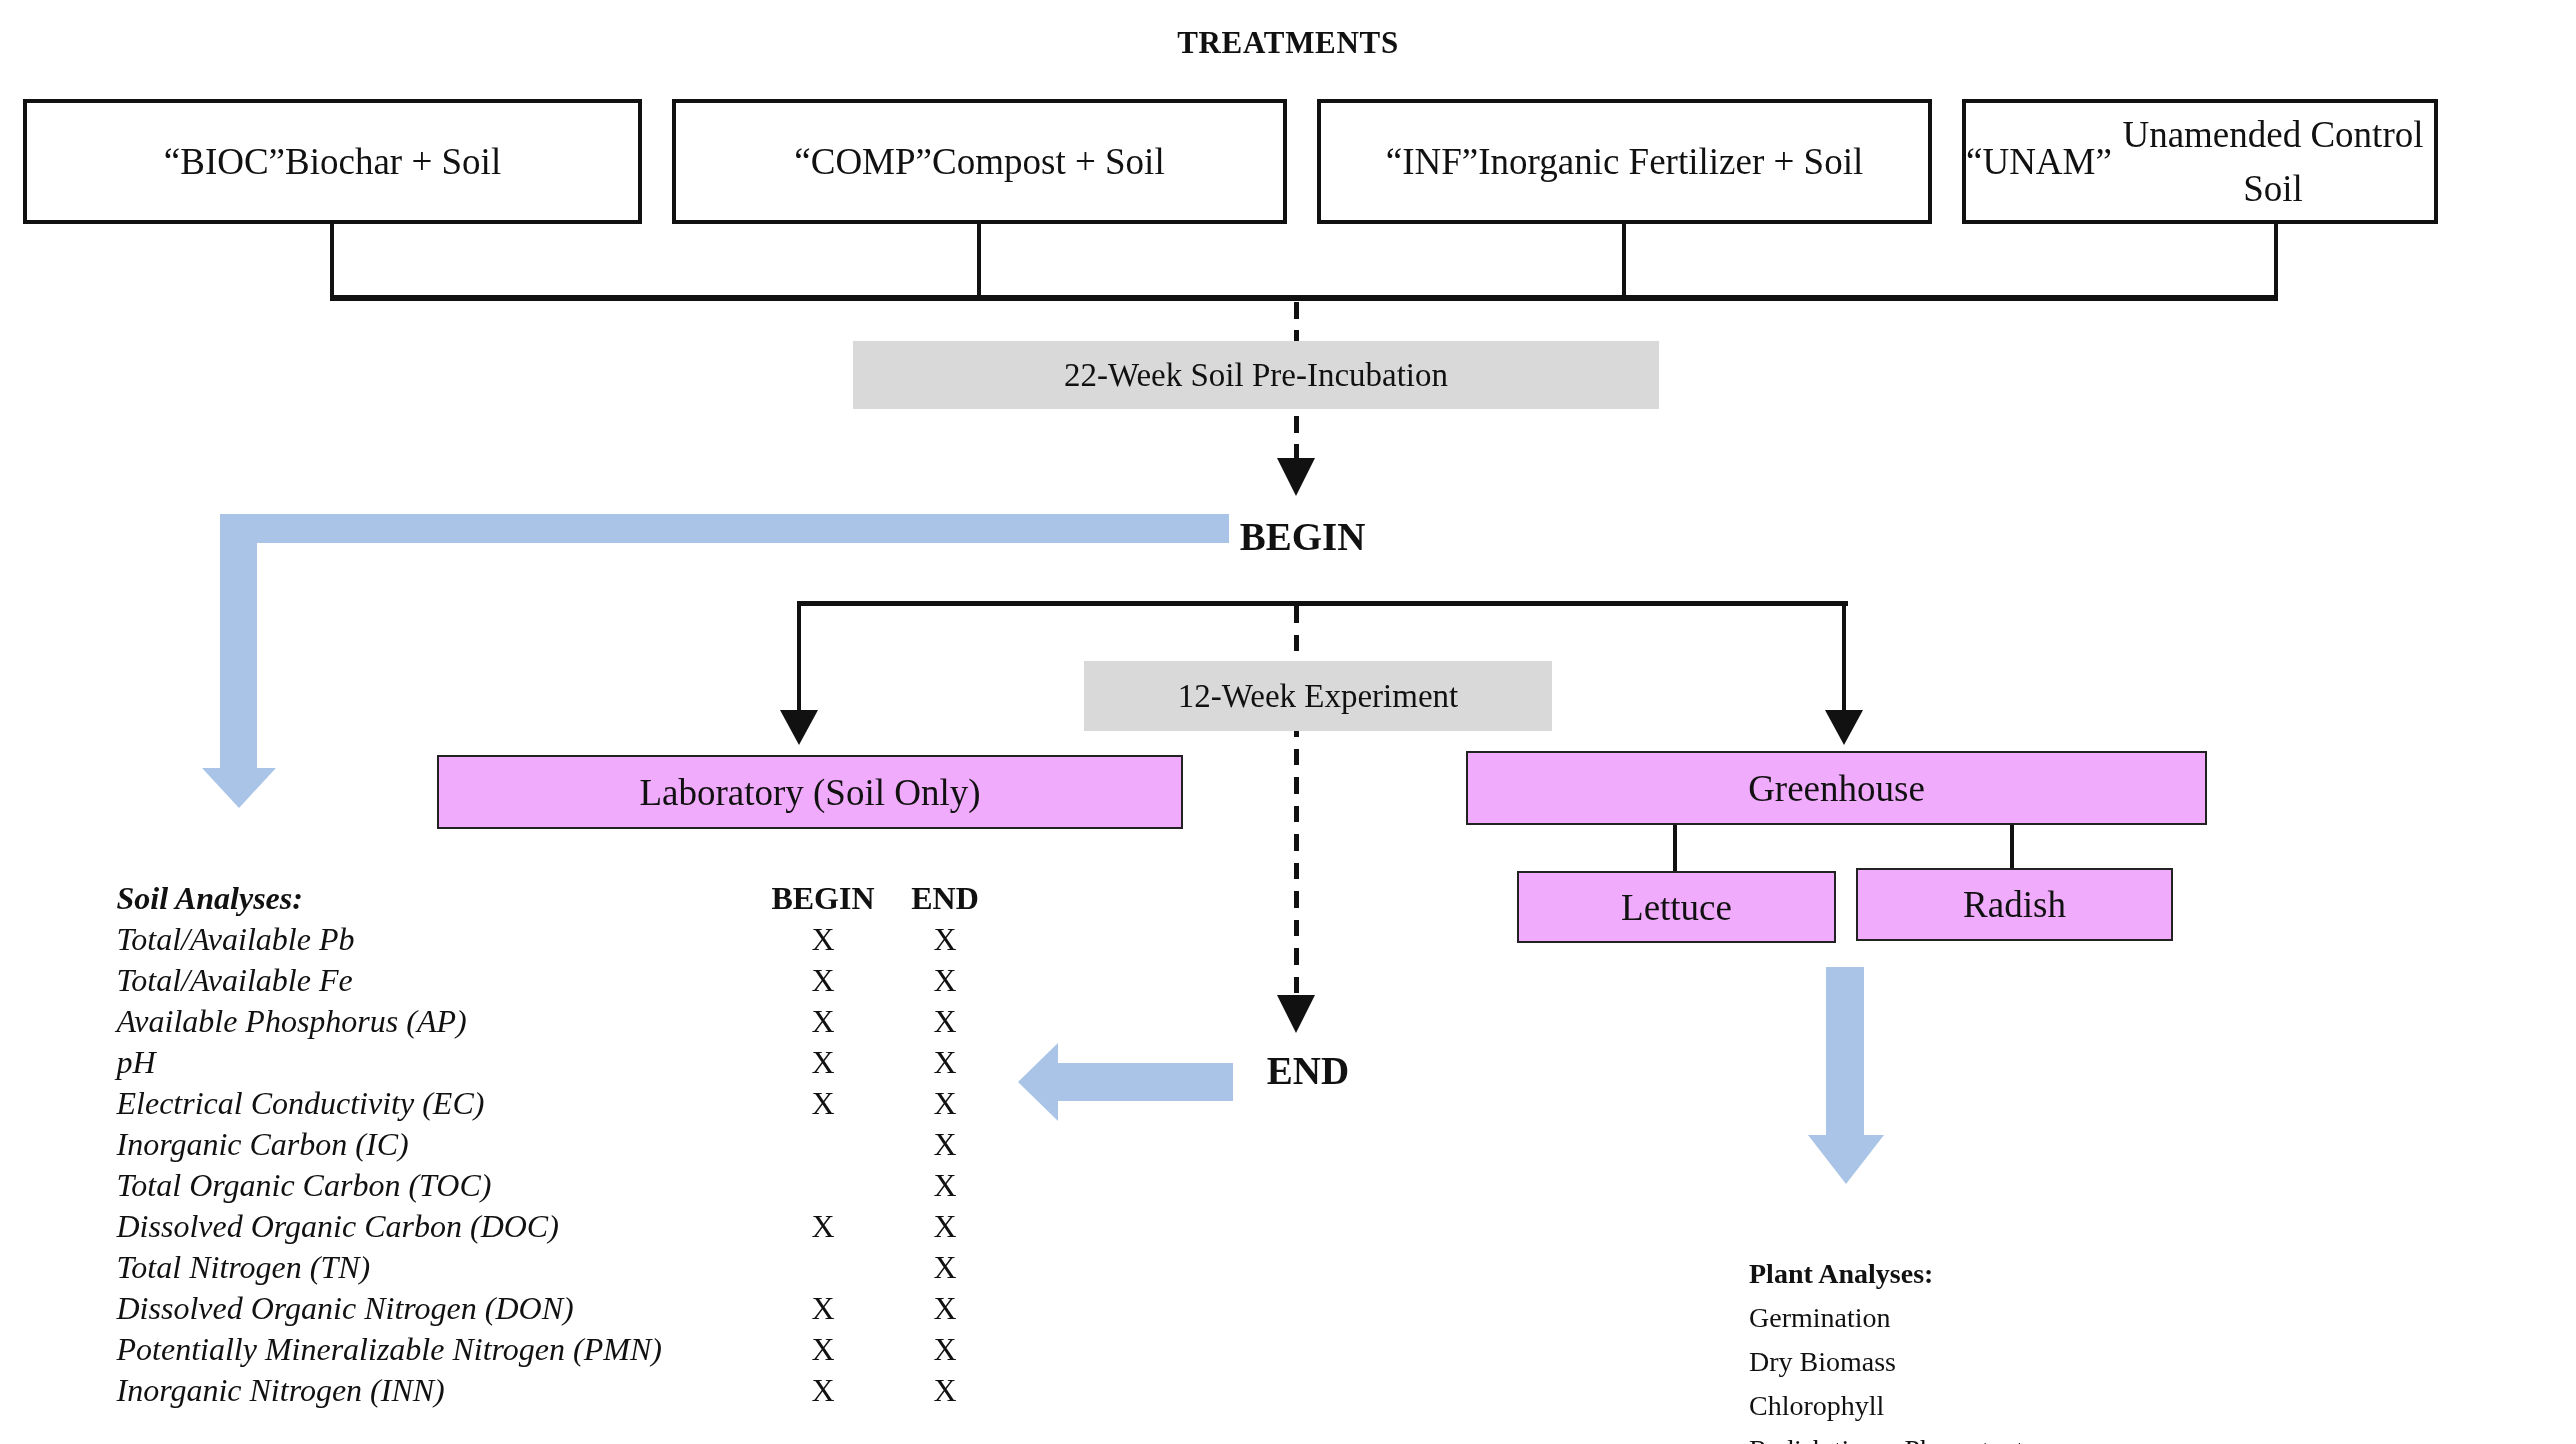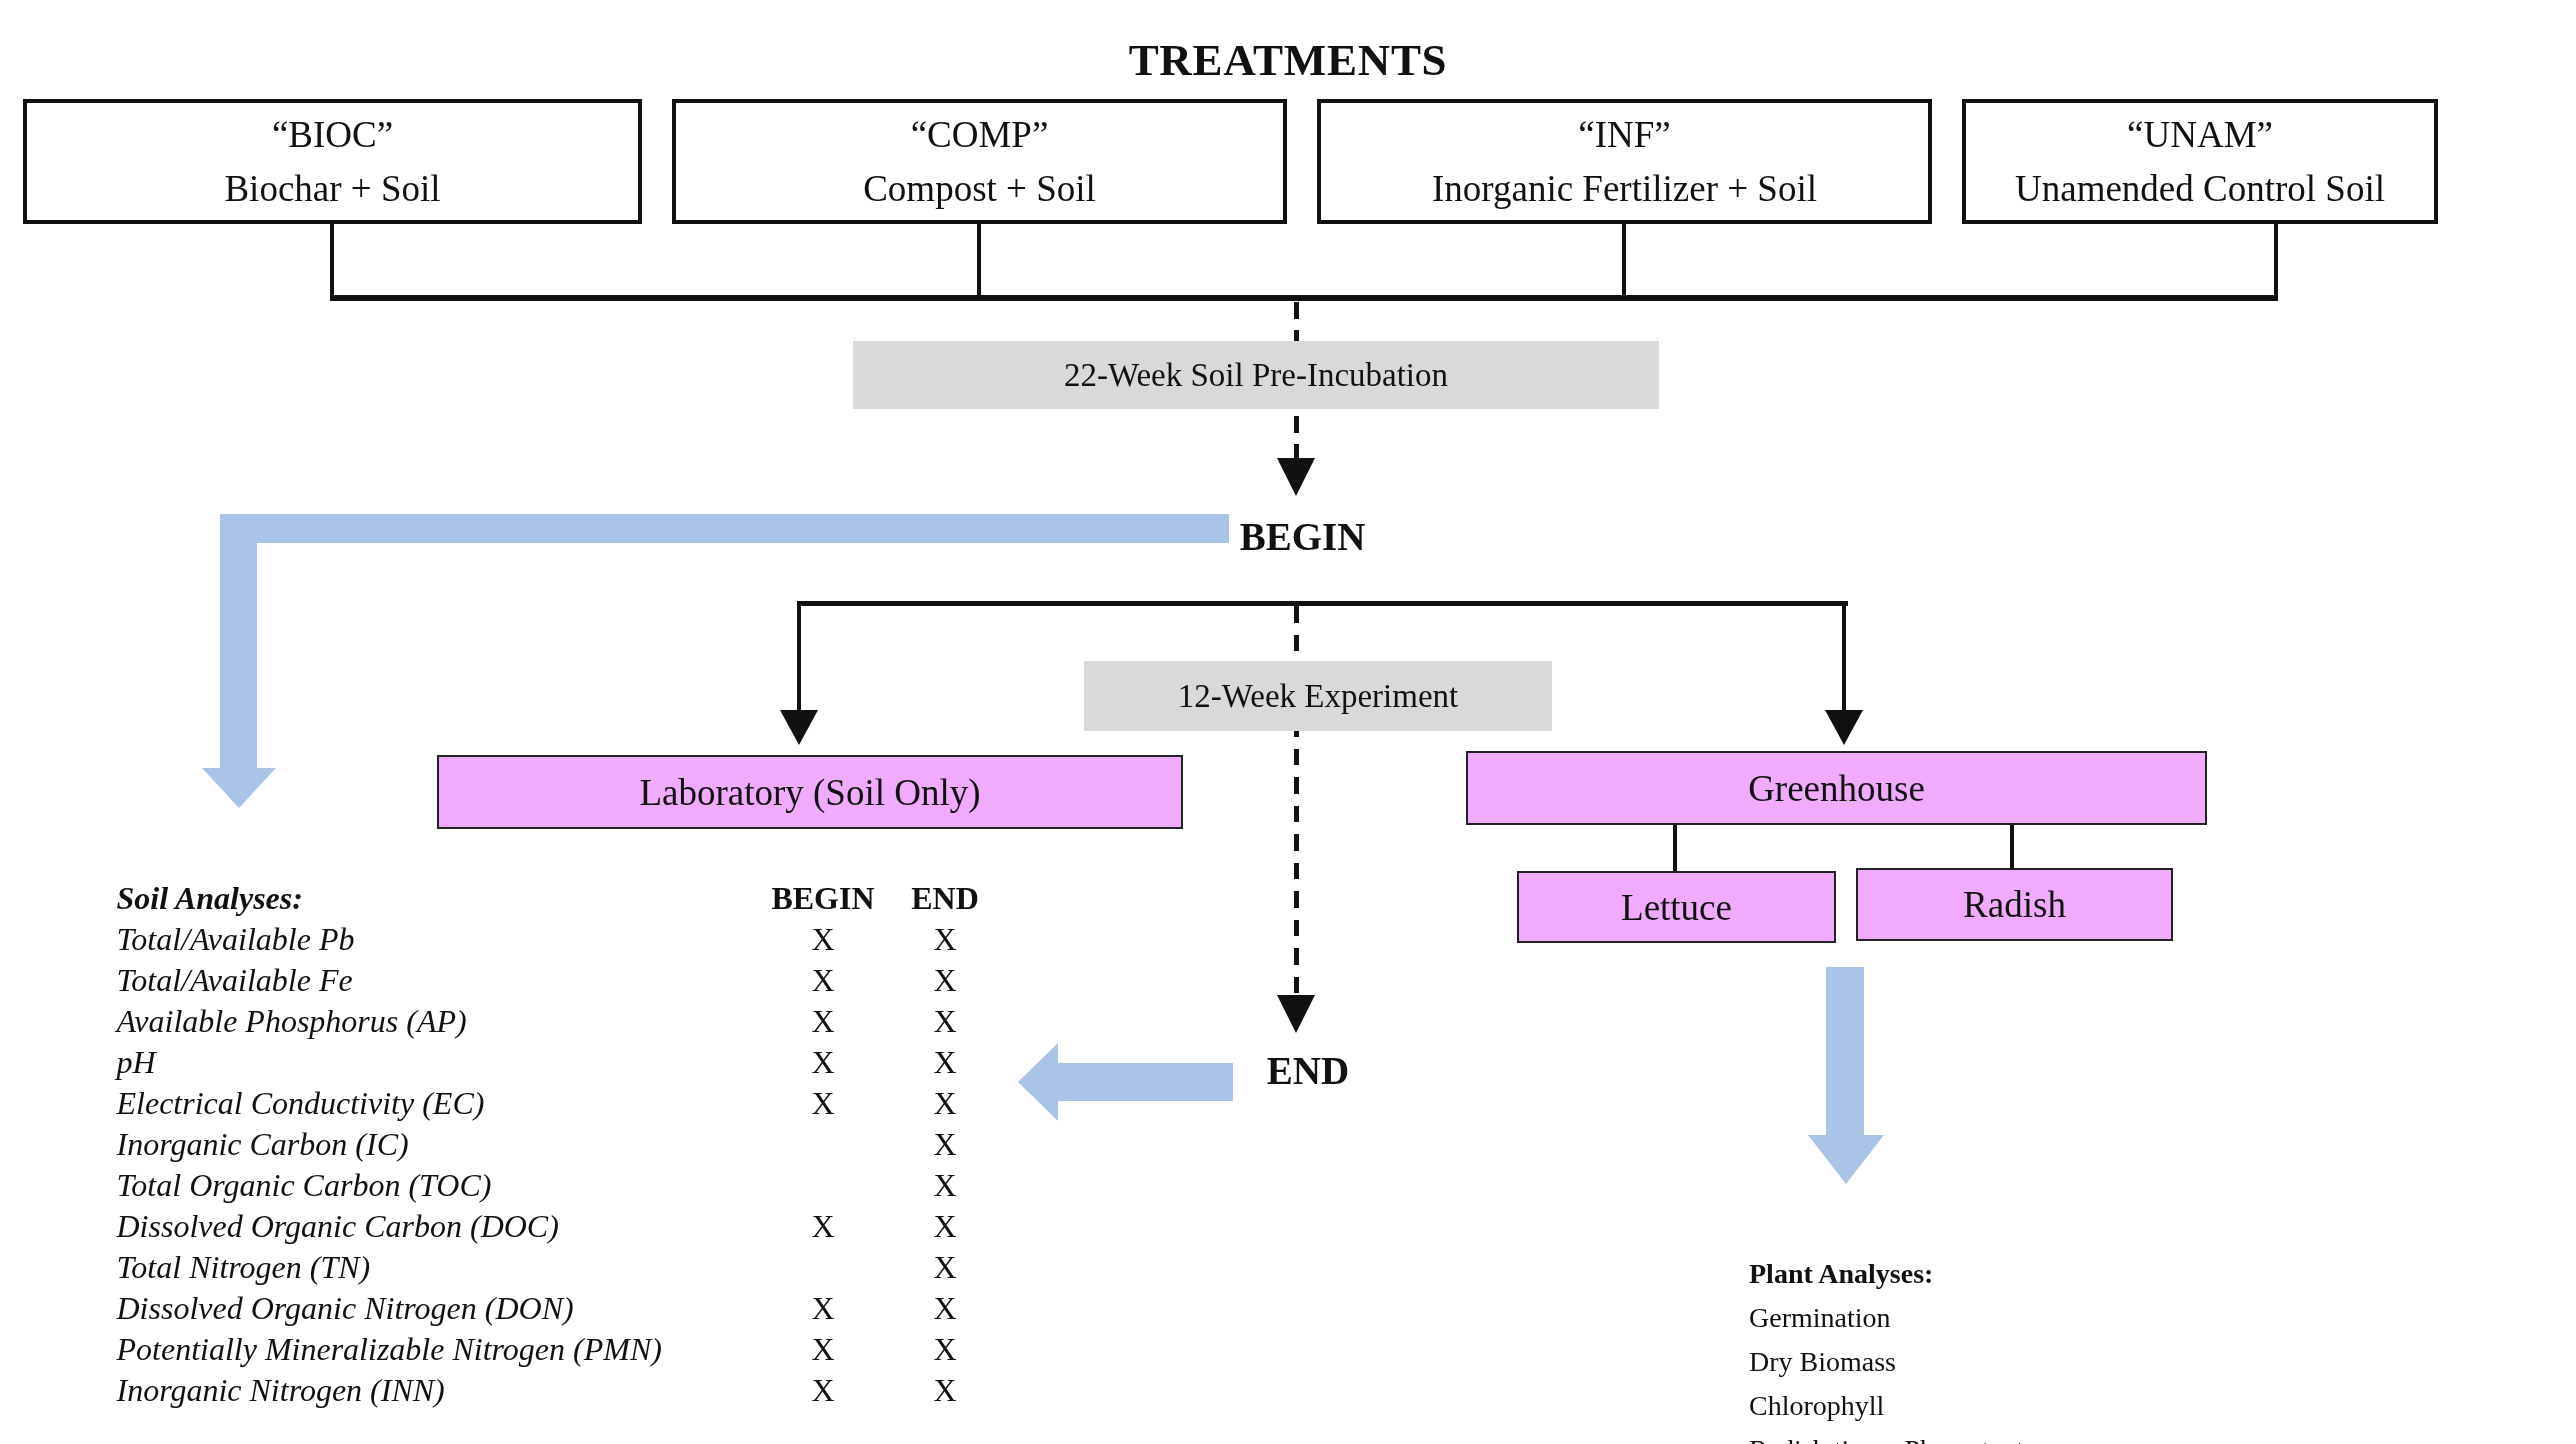--- a/index.html
+++ b/index.html
@@ -3,26 +3,26 @@
 <meta charset="utf-8">
 <style>
   html,body{margin:0;padding:0;background:#ffffff;}
   #canvas{
     position:relative; width:2576px; height:1445px; background:#ffffff;
     font-family:"Liberation Serif","DejaVu Serif",serif; color:#111;
     overflow:hidden;
   }
   .abs{position:absolute;}
   .title{
-    left:0; top:34px; width:100%; text-align:center;
-    font-size:45px; font-weight:bold; letter-spacing:0.7px;
+    left:0; top:25px; width:100%; text-align:center;
+    font-size:31px; font-weight:bold; letter-spacing:0.7px;
   }
   .tbox{
     box-sizing:border-box; border:4.2px solid #111; background:#fff;
-    display:flex; flex-direction:column; align-items:center; justify-content:center;
+    display:flex; align-items:center; justify-content:center;
     text-align:center; font-size:37px; line-height:1.45; z-index:2;
   }
   .sbox{
     box-sizing:border-box; border:2.8px solid #222; background:#f0abfc;
     display:flex; align-items:center; justify-content:center;
     text-align:center; font-size:37px; z-index:2;
   }
   .grayband{
     background:#d9d9d9; display:flex; align-items:center; justify-content:center;
     font-size:33px; z-index:3; text-align:center;

